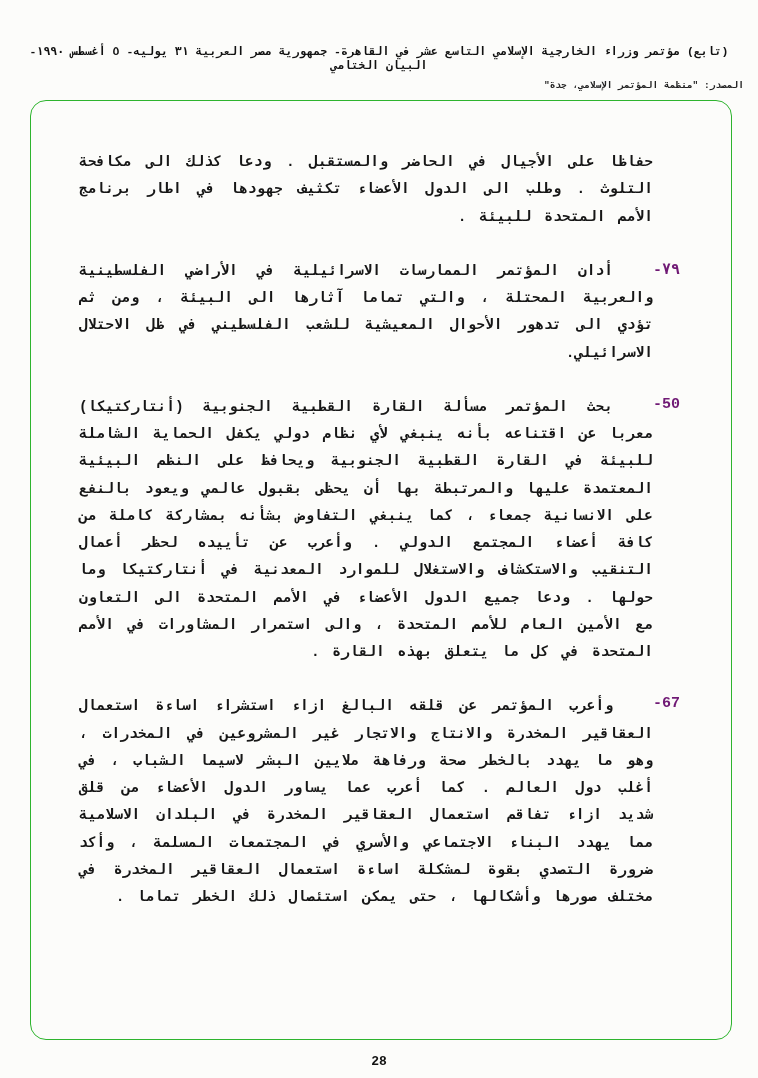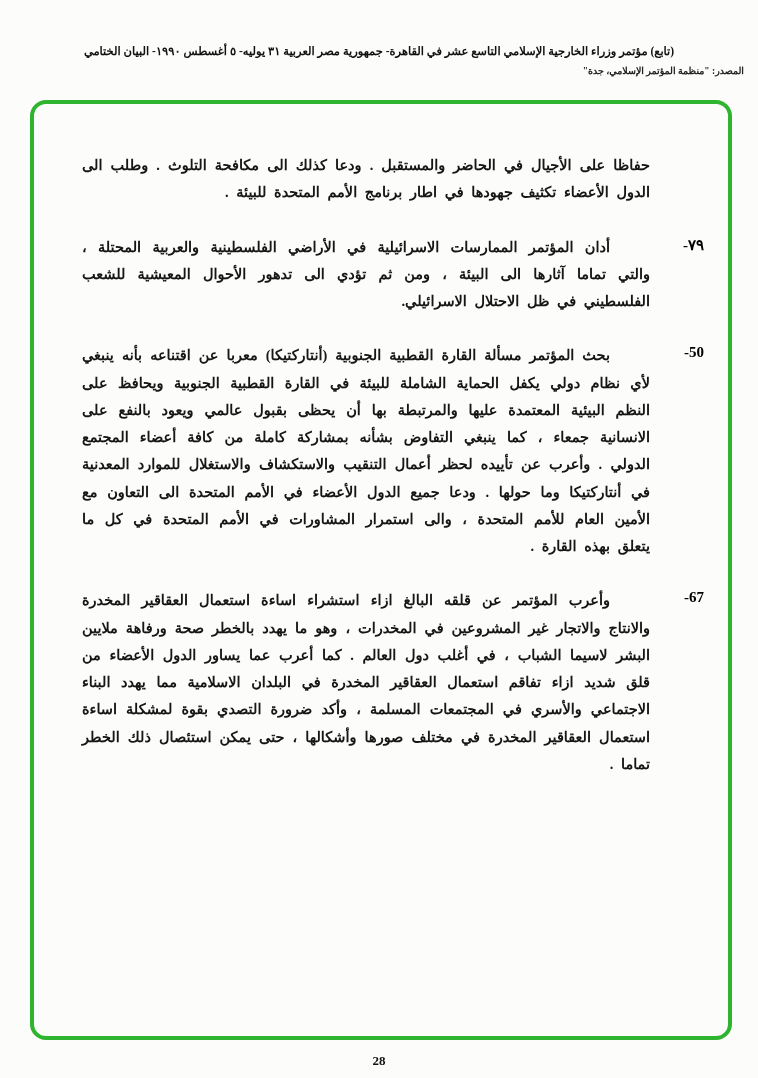--- a/index.html
+++ b/index.html
@@ -5,21 +5,21 @@
   html, body {
     margin: 0;
     padding: 0;
     background: #ffffff;
   }
   .page {
     position: relative;
     width: 758px;
     height: 1078px;
     background: #fcfcfa;
-    font-family: Liberation Serif, serif;
+    font-family: Liberation Mono, monospace;
     color: #141414;
     overflow: hidden;
   }
   .header-title {
     direction: rtl;
     text-align: center;
     font-size: 11.5px;
     font-weight: bold;
     padding: 44px 12px 0 12px;
     letter-spacing: 0;
@@ -32,46 +32,46 @@
     font-weight: bold;
     margin: 7px 14px 0 0;
     color: #222;
   }
   .doc-frame {
     position: absolute;
     left: 30px;
     right: 26px;
     top: 100px;
     bottom: 38px;
-    border: 4px solid #fca5a5;
+    border: 1px solid #fca5a5;
     border-radius: 16px;
     background: #fcfcfa;
     box-sizing: border-box;
   }
   .doc-content {
     position: absolute;
     top: 48px;
     right: 24px;
     left: 48px;
     bottom: 16px;
     direction: rtl;
   }
   .para {
     display: flex;
     margin-bottom: 27px;
   }
   .para-num {
     flex: 0 0 54px;
     width: 54px;
     direction: ltr;
-    text-align: right;
+    text-align: left;
     font-size: 15px;
     font-weight: bold;
     padding-top: 2px;
-    color: #000000;
+    color: #701a75;
   }
   .para-text {
     flex: 1;
     font-size: 14.5px;
     font-weight: bold;
     line-height: 1.88;
     text-align: justify;
     word-spacing: 4px;
     color: #161616;
   }

